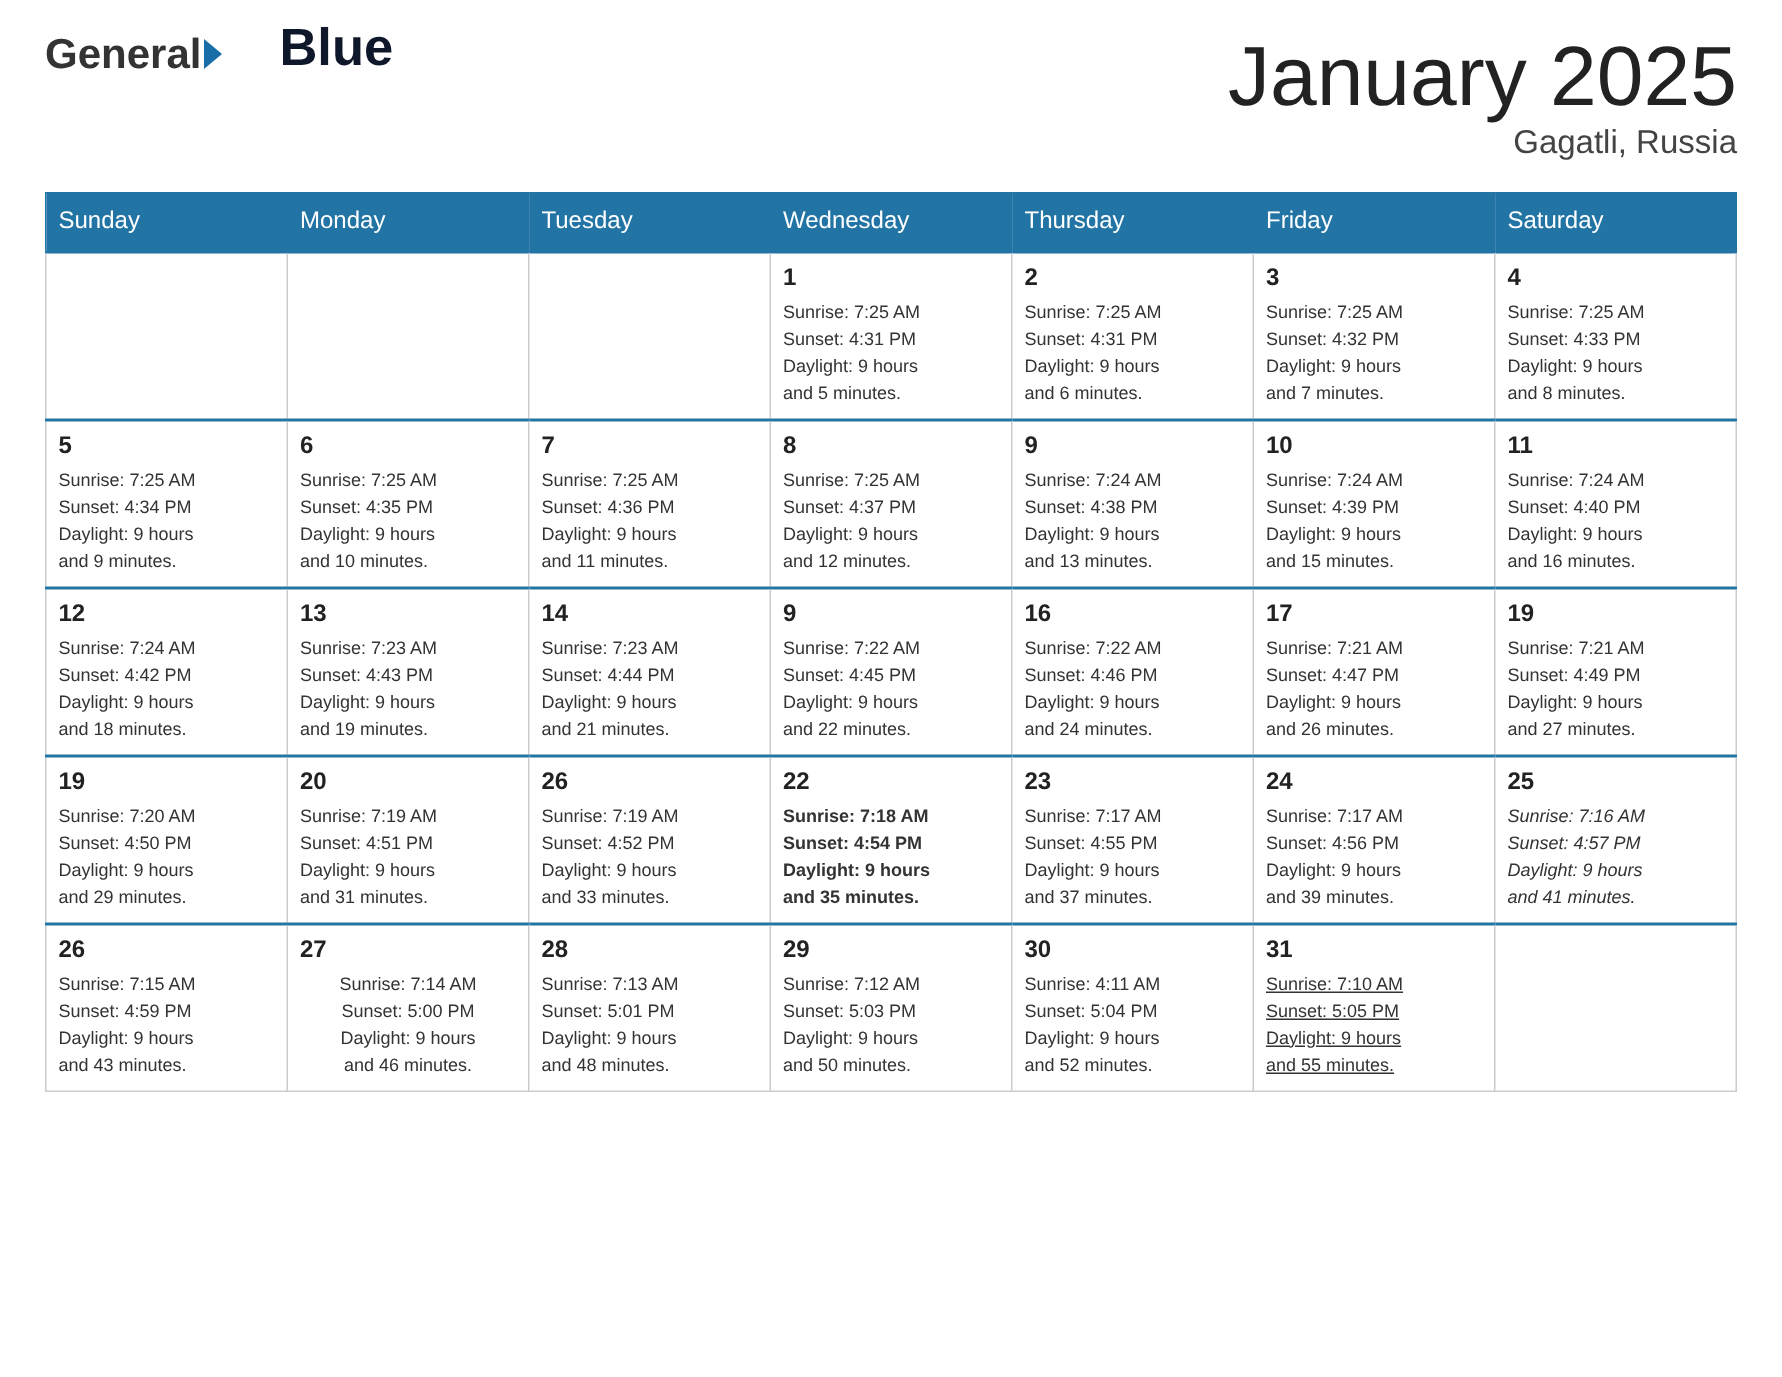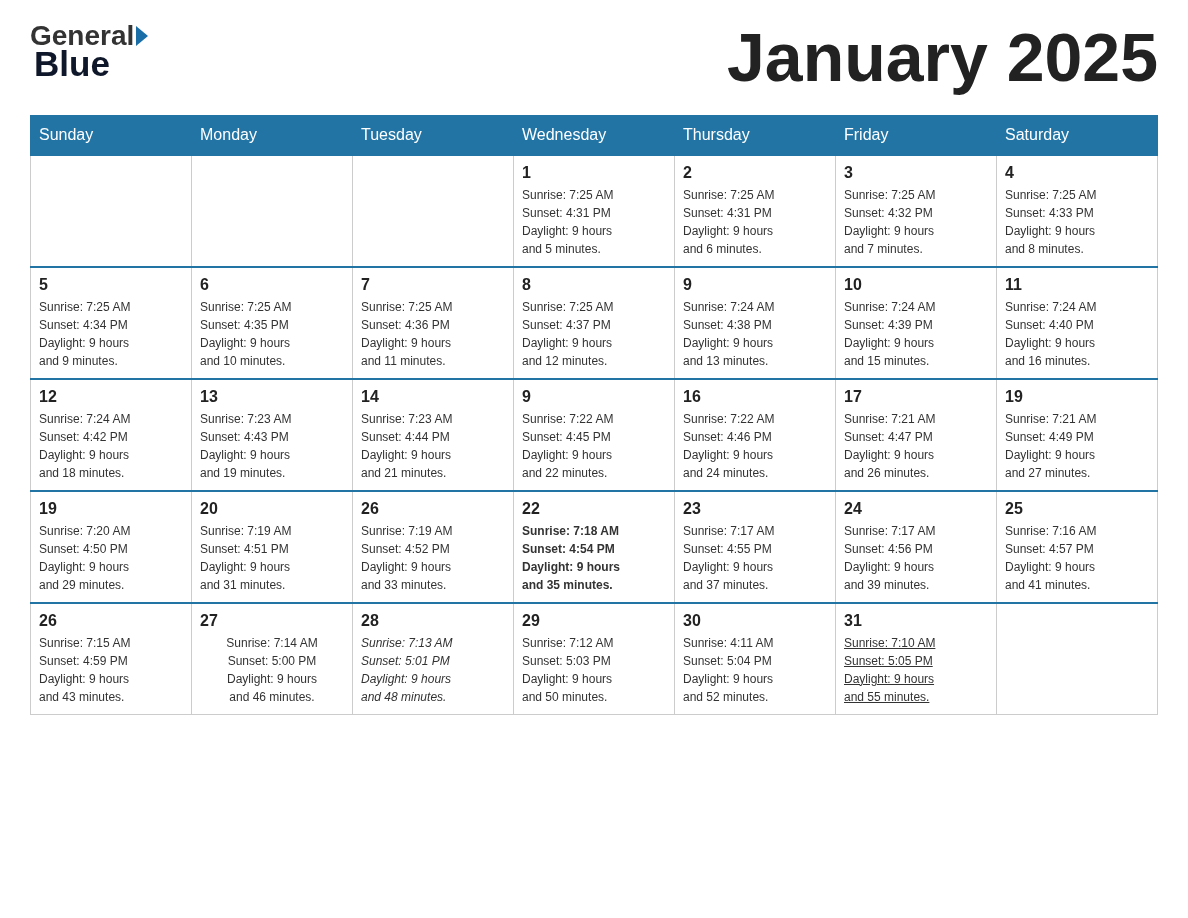--- a/index.html
+++ b/index.html
@@ -11,22 +11,23 @@
       min-height: 918px;
     }
     .header {
       display: flex;
       justify-content: space-between;
       align-items: flex-start;
       margin-bottom: 20px;
     }
     .logo {
       display: flex;
-      flex-direction: column;
+      flex-direction: row;
       align-items: flex-start;
+      gap: 32px;
     }
     .logo-text {
       display: flex;
       align-items: center;
       font-size: 28px;
       font-weight: bold;
       color: #333;
     }
     .logo-general { color: #333; }
     .logo-arrow {
@@ -35,22 +36,22 @@
       border-left: 12px solid #1a6ea8;
       border-top: 10px solid transparent;
       border-bottom: 10px solid transparent;
       display: inline-block;
       margin: 0 2px;
       vertical-align: middle;
     }
     .logo-blue { color: #0f172a; font-size: 35px; font-weight: bold; }
     .title-section { text-align: right; }
     .month-title {
-      font-size: 68px;
-      font-weight: bold;
+      font-size: 56px;
+      font-weight: normal;
       color: #222;
       line-height: 1.1;
     }
     .location {
       font-size: 22px;
       color: #444;
     }
     .calendar {
       width: 100%;
       border-collapse: collapse;
@@ -96,20 +97,21 @@
       <span class="logo-general">General</span>
       <span class="logo-arrow"></span>
       <span style="color:#333; font-weight:bold; font-size:28px;"></span>
     </div>
     <div style="margin-top:-8px; margin-left:4px;">
       <span class="logo-blue">Blue</span>
     </div>
   </div>
   <div class="title-section">
     <div class="month-title">January 2025</div>
+    <div class="location">Gagatli, Russia</div>
   </div>
 </div>
 
 <table class="calendar">
   <thead>
     <tr>
     <th>Sunday</th>
         <th>Monday</th>
         <th>Tuesday</th>
         <th>Wednesday</th>
@@ -292,21 +294,21 @@
         </td>
         <td>
           <div class="day-num">24</div>
           <div class="day-info" style="white-space: pre-line;">Sunrise: 7:17 AM
 Sunset: 4:56 PM
 Daylight: 9 hours
 and 39 minutes.</div>
         </td>
         <td>
           <div class="day-num">25</div>
-          <div class="day-info" style="white-space: pre-line;">Sunrise: 7:16 AM
+          <div class="day-info" style="white-space: pre-line; font-style: italic;">Sunrise: 7:16 AM
 Sunset: 4:57 PM
 Daylight: 9 hours
 and 41 minutes.</div>
         </td>
       </tr>
       <tr>
         <td>
           <div class="day-num">26</div>
           <div class="day-info" style="white-space: pre-line;">Sunrise: 7:15 AM
 Sunset: 4:59 PM
@@ -315,21 +317,21 @@
         </td>
         <td>
           <div class="day-num">27</div>
           <div class="day-info" style="white-space: pre-line; text-align: center;">Sunrise: 7:14 AM
 Sunset: 5:00 PM
 Daylight: 9 hours
 and 46 minutes.</div>
         </td>
         <td>
           <div class="day-num">28</div>
-          <div class="day-info" style="white-space: pre-line; font-style: italic;">Sunrise: 7:13 AM
+          <div class="day-info" style="white-space: pre-line;">Sunrise: 7:13 AM
 Sunset: 5:01 PM
 Daylight: 9 hours
 and 48 minutes.</div>
         </td>
         <td>
           <div class="day-num">29</div>
           <div class="day-info" style="white-space: pre-line;">Sunrise: 7:12 AM
 Sunset: 5:03 PM
 Daylight: 9 hours
 and 50 minutes.</div>

